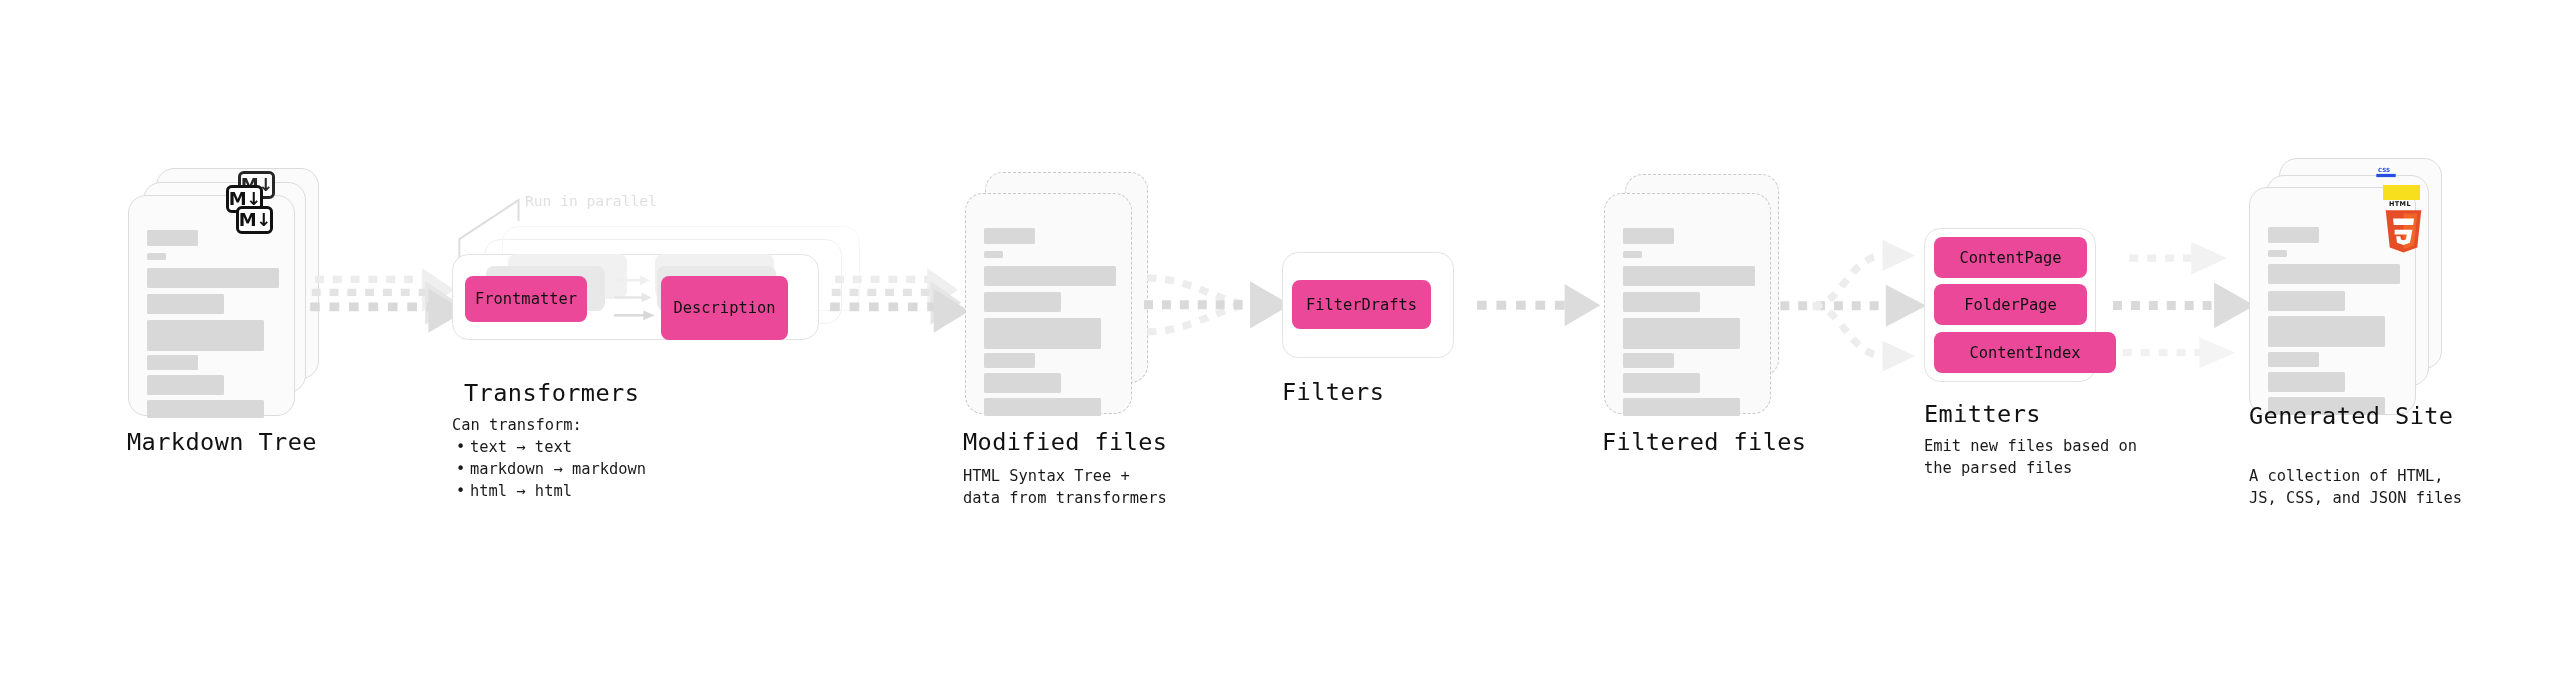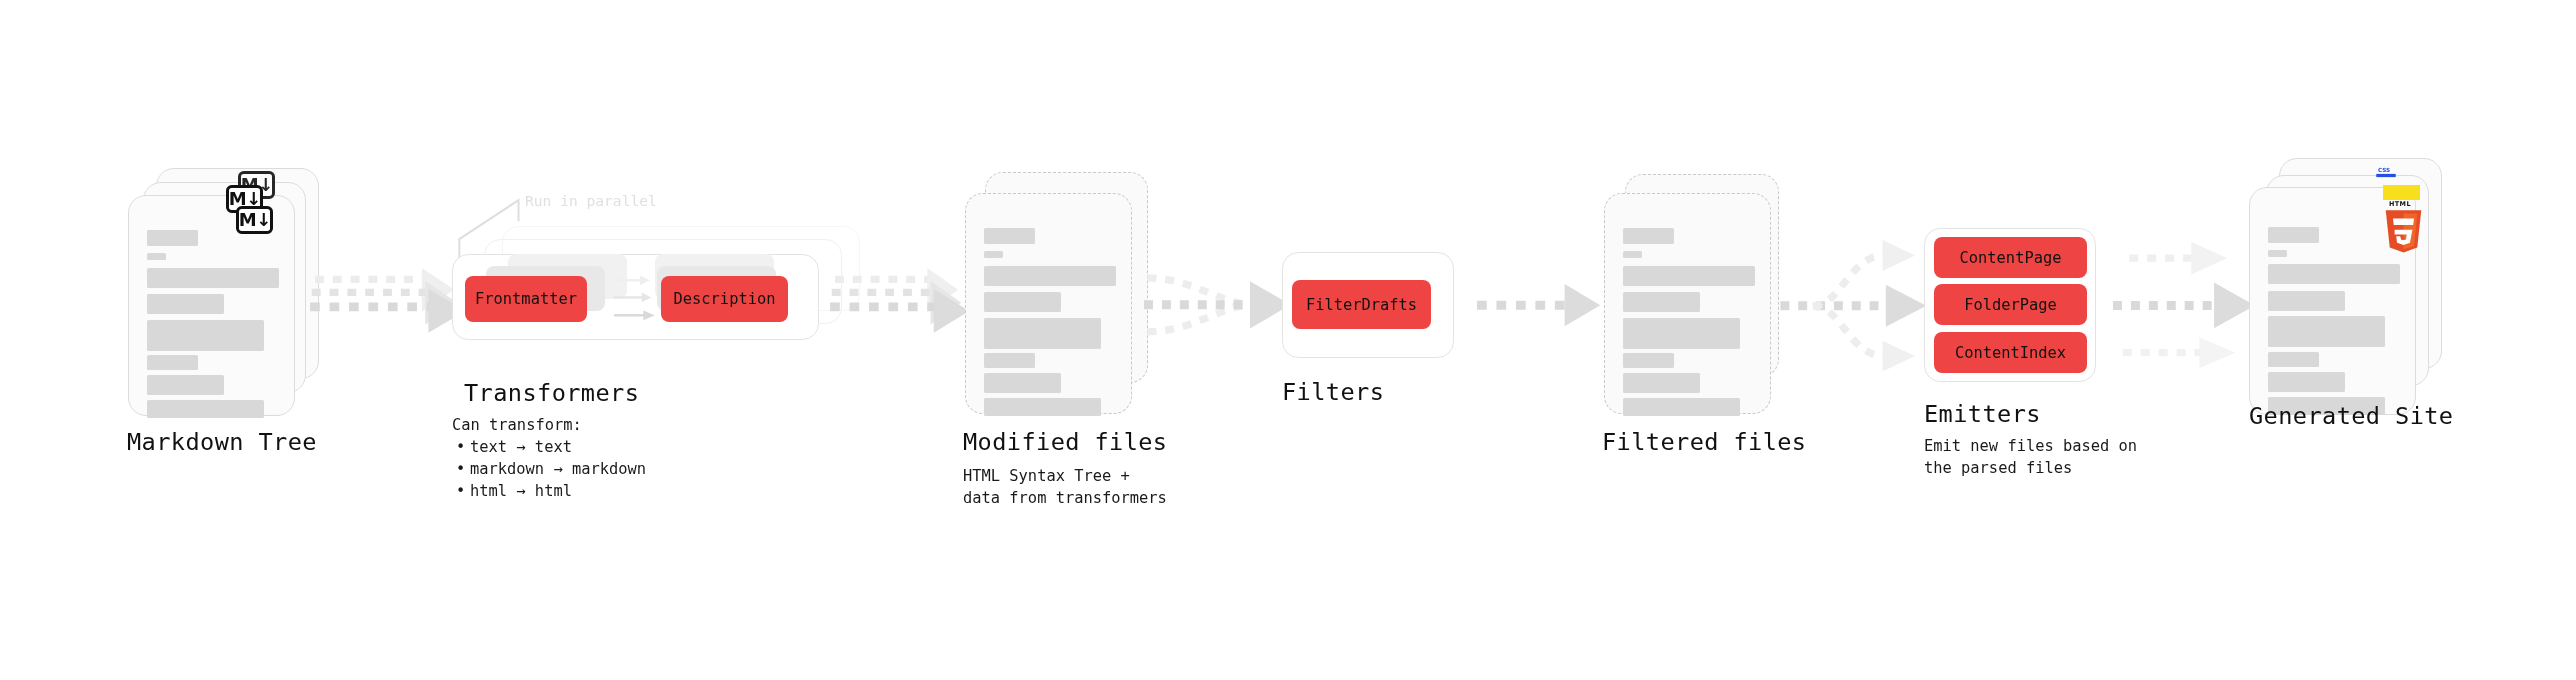--- a/index.html
+++ b/index.html
@@ -62,21 +62,21 @@
     border:1.6px solid #e3e3e3;
     border-radius:16.3px;
     background:#ffffff;
     box-sizing:border-box;
   }
   .gbox.ghost1{border-color:#f0f0f0;background:transparent;}
   .gbox.ghost2{border-color:#f6f6f6;background:transparent;}
 
   .chip{
     position:absolute;
-    background:#ef4444;
+    background:#ec4899;
     border-radius:8.1px;
     display:flex;align-items:center;justify-content:center;
     font-size:15.4px;color:#111;white-space:nowrap;
     box-sizing:border-box;
   }
   .chip.ghost1{background:#e8e8e8;color:transparent;}
   .chip.ghost2{background:#f1f1f1;color:transparent;}
 
   .parallel-label{
     position:absolute;
@@ -160,21 +160,21 @@
       <polygon points="34,24 46,30 34,36" fill="#e6e6e6"></polygon>
       <g stroke="#d9d9d9" stroke-width="3" fill="none">
         <line x1="0" y1="52" x2="38" y2="52"></line>
       </g>
       <polygon points="36,46 50,52 36,58" fill="#d9d9d9"></polygon>
     </svg>
 
     <div class="chip" style="left:465px;top:276px;width:122px;height:46px;">
       <span>Frontmatter</span>
     </div>
-    <div class="chip" style="left:661px;top:276px;width:127px;height:46px;">
+    <div class="chip" style="left:661px;top:276px;width:127px;height:64px;">
       <span>Description</span>
     </div>
   </div>
   <div class="title" style="left:452px;top:379px;margin-left:12px;">Transformers</div>
   <div class="caption list" style="left:452px;top:414px;width:268px;">
     <div>Can transform:</div>
     <ul>
       <li>text → text</li>
       <li>markdown → markdown</li>
       <li>html → html</li>
@@ -268,21 +268,21 @@
   </svg>
 
   <div class="stack">
     <div class="gbox" style="left:1924px;top:228px;width:172px;height:154px;"></div>
     <div class="chip" style="left:1934px;top:237px;width:153px;height:41px;">
       <span>ContentPage</span>
     </div>
     <div class="chip" style="left:1934px;top:284px;width:153px;height:41px;">
       <span>FolderPage</span>
     </div>
-    <div class="chip" style="left:1934px;top:332px;width:153px;height:41px;">
+    <div class="chip" style="left:1934px;top:332px;width:182px;height:41px;">
       <span>ContentIndex</span>
     </div>
   </div>
   <div class="title" style="left:1924px;top:400px;">Emitters</div>
   <div class="caption" style="left:1924px;top:435px;width:260px;">Emit new files based on
 the parsed files</div>
 
   <svg class="ovl" width="163" height="163" style="left:2113px;top:228px;" viewBox="0 0 200 200">
     <g fill="none" stroke-dasharray="11 11">
       <line x1="20" y1="37" x2="98" y2="37" stroke="#efefef" stroke-width="9"></line>
@@ -318,15 +318,17 @@
     <div style="position:absolute;left:2383px;top:185px;width:37px;height:14.6px;background:#f7df1e;"></div>
 
     <svg class="ovl" width="49" height="55" style="left:2379px;top:199px;" viewBox="0 0 60 68">
       <text x="12" y="9" font-size="8" font-family="'DejaVu Sans','Liberation Sans',sans-serif" font-weight="700" fill="#111" letter-spacing="0.5">HTML</text>
       <path d="M 8 14 L 13 60 L 30 66 L 47 60 L 52 14 Z" fill="#e44d26"></path>
       <path d="M 30 18 L 30 62 L 43 58 L 47 18 Z" fill="#f16529"></path>
       <path d="M 17 24 L 43 24 L 42 32 L 18 32 Z M 19 38 L 41 38 L 38 54 L 30 57 L 22 54 L 21 46 L 26 46 L 27 50 L 30 51 L 33 50 L 34 44 L 19 44 Z" fill="#ffffff"></path>
     </svg>
   </div>
   <div class="title" style="left:2249px;top:402px;">Generated Site</div>
+  <div class="caption" style="left:2249px;top:465px;width:268px;">A collection of HTML,
+JS, CSS, and JSON files</div>
 
 </div>
 
 
 </body></html>

